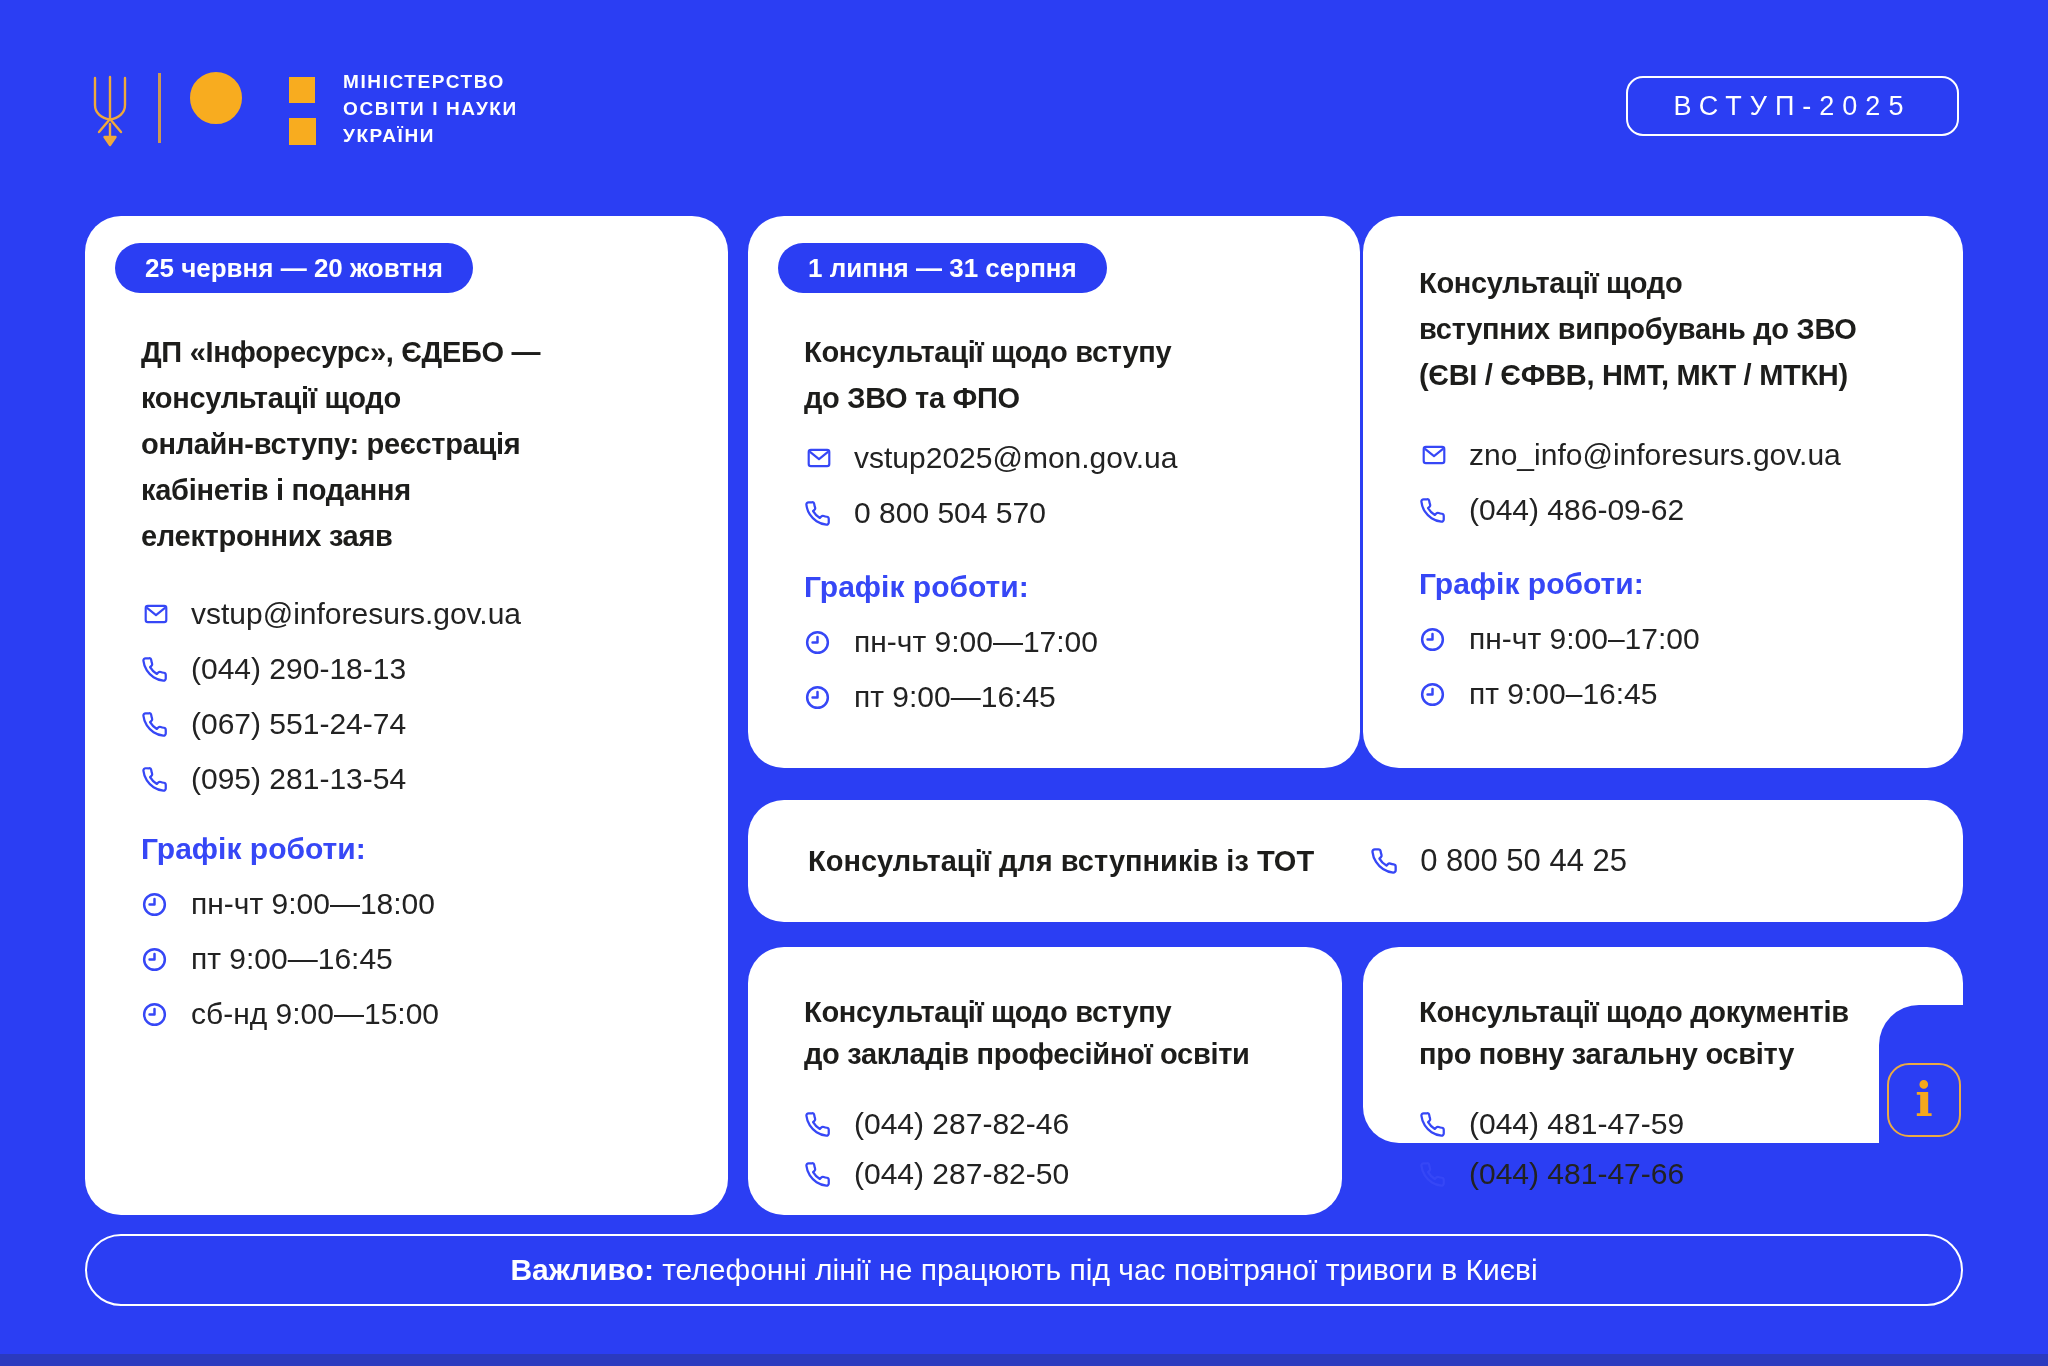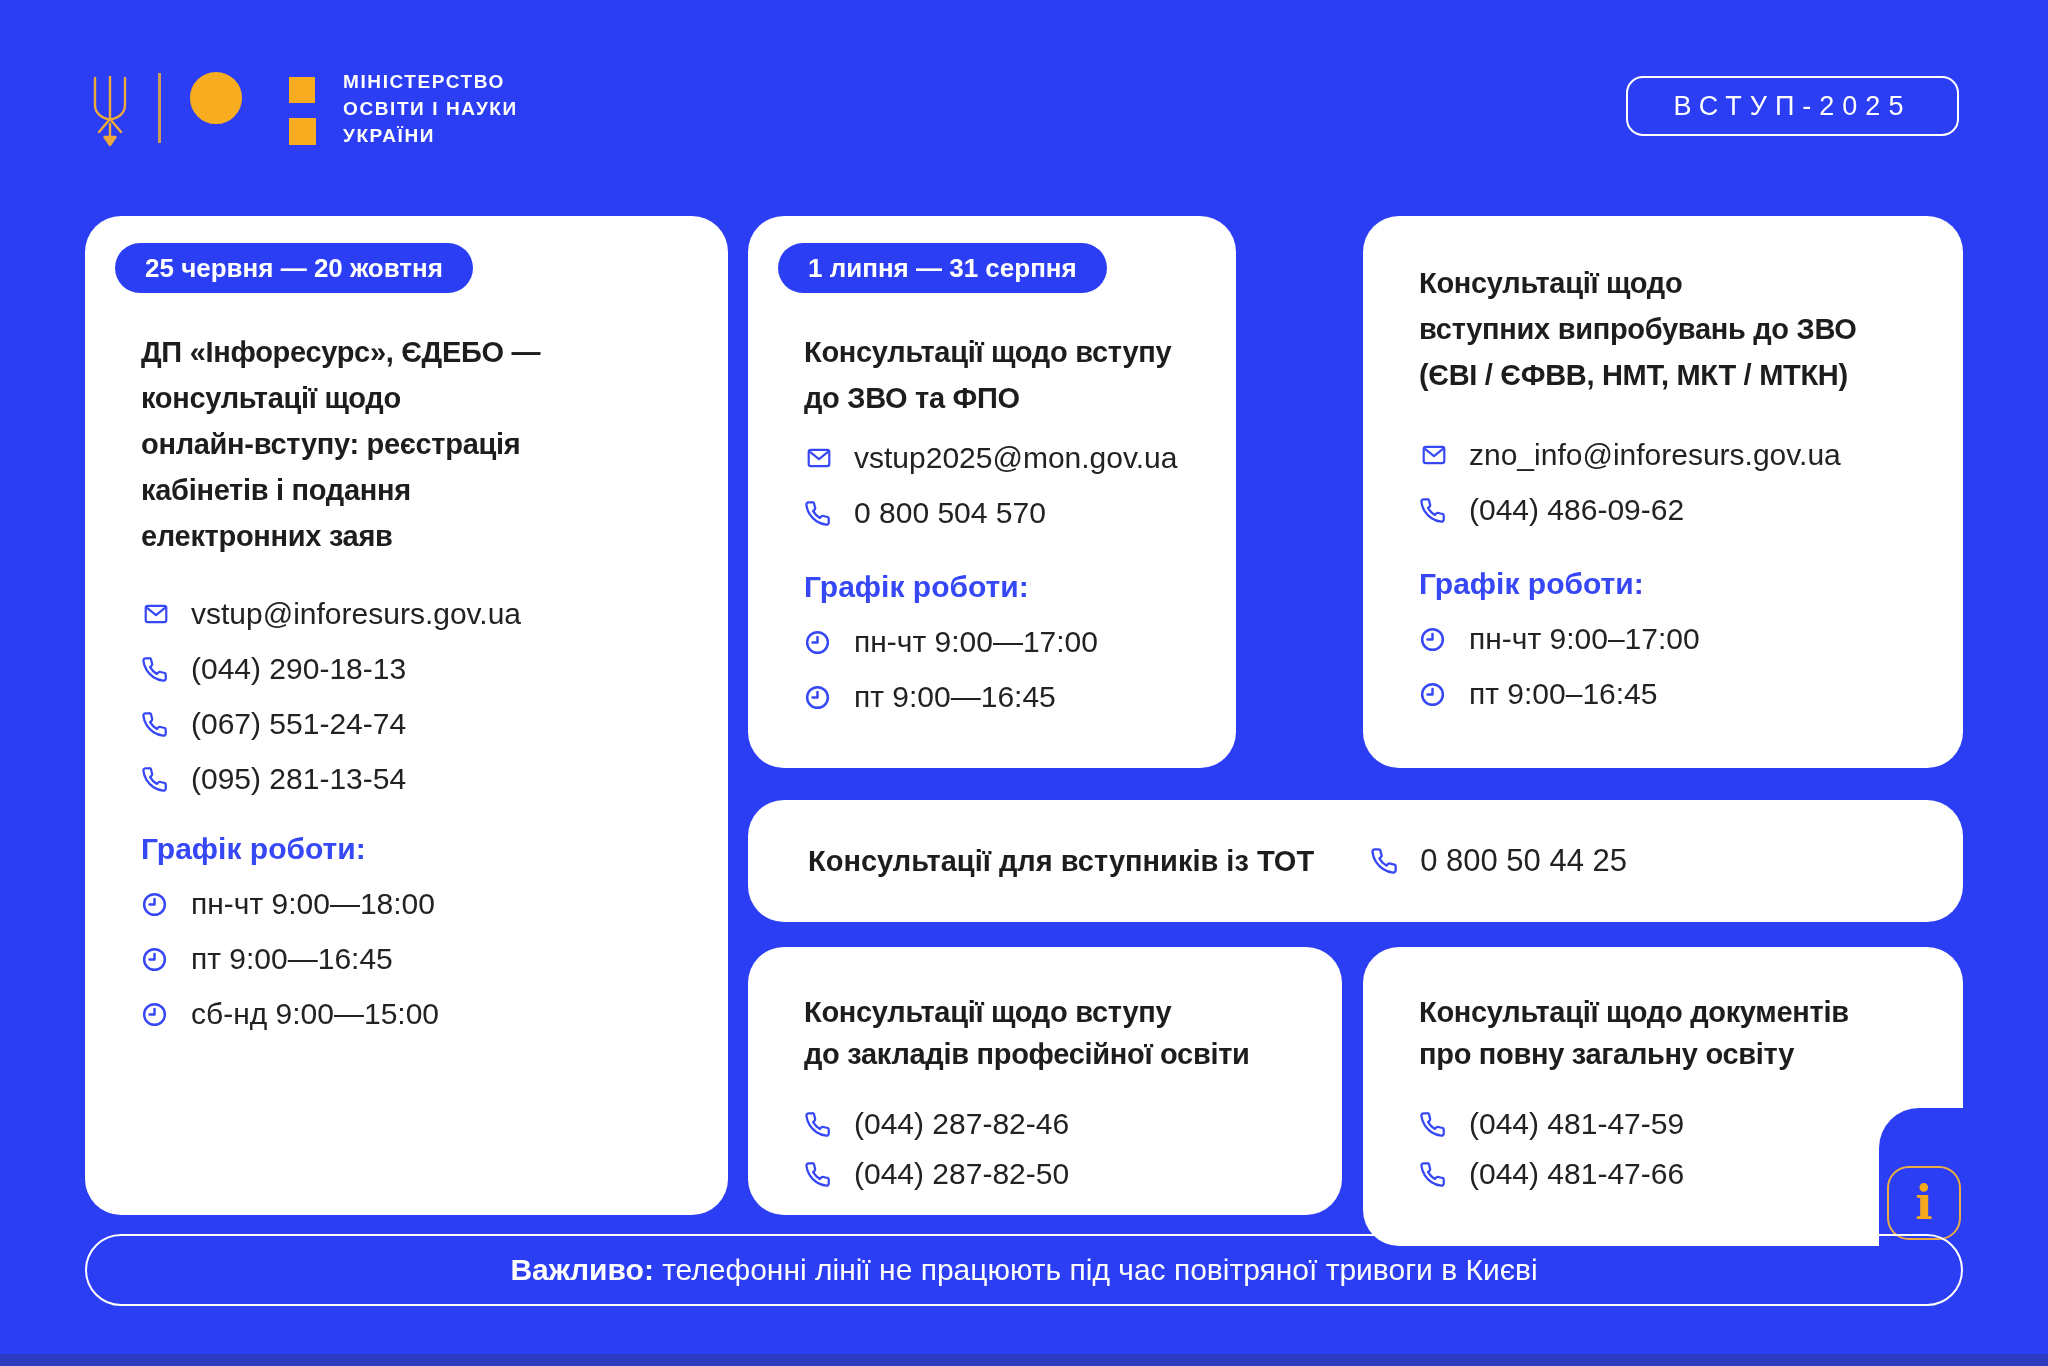--- a/index.html
+++ b/index.html
@@ -21,25 +21,25 @@
   .mon-ring{position:absolute;left:190px;top:72px;width:40px;height:40px;border:26px solid var(--yellow);border-radius:50%}
   .mon-colon-a{position:absolute;left:289px;top:77px;width:26px;height:26px;background:var(--yellow)}
   .mon-colon-b{position:absolute;left:289px;top:118px;width:27px;height:27px;background:var(--yellow)}
   .ministry{position:absolute;left:343px;top:68px;color:#fff;font-weight:700;font-size:19px;line-height:27px;letter-spacing:1.6px}
   .vstup-btn{position:absolute;left:1626px;top:76px;width:333px;height:60px;border:2.5px solid #fff;border-radius:17px;
     display:flex;align-items:center;justify-content:center;color:#fff;font-size:27px;font-weight:500;letter-spacing:8px;cursor:pointer}
 
   
   .card{position:absolute;background:#fff;border-radius:36px;display:flex;flex-direction:column;align-items:flex-start}
   .card-left{left:85px;top:216px;width:643px;height:999px;padding:27px 56px 0}
-  .card-mid-top{left:748px;top:216px;width:488px;height:552px;padding:27px 56px 4px}
+  .card-mid-top{left:748px;top:216px;width:612px;height:552px;padding:27px 56px 4px}
   .card-right-top{left:1363px;top:216px;width:600px;height:552px;padding:44px 56px 0}
   .card-tot{left:748px;top:800px;width:1215px;height:122px;flex-direction:row;align-items:center;padding:0 60px}
   .card-mid-bot{left:748px;top:947px;width:594px;height:268px;padding:44px 56px 0}
-  .card-right-bot{left:1363px;top:947px;width:600px;height:299px;padding:44px 56px 4px}
+  .card-right-bot{left:1363px;top:947px;width:600px;height:196px;padding:44px 56px 4px}
 
   .badge{display:inline-flex;align-items:center;height:50px;border-radius:25px;padding:0 30px;margin-left:-26px;
     background:var(--blue);color:#fff;font-weight:700;font-size:26px;white-space:nowrap}
   .title{margin-top:36px;color:var(--ink);font-weight:700;font-size:29px;line-height:46px;letter-spacing:-.3px}
   .title .tline{white-space:nowrap}
   .title.tight{margin-top:0;line-height:42px}
   .card-right-top .title{margin-top:0}
 
   .row{display:flex;align-items:center;height:34px;margin-top:21px;color:#222;font-size:30px;white-space:nowrap}
   .row:first-child{margin-top:0}

